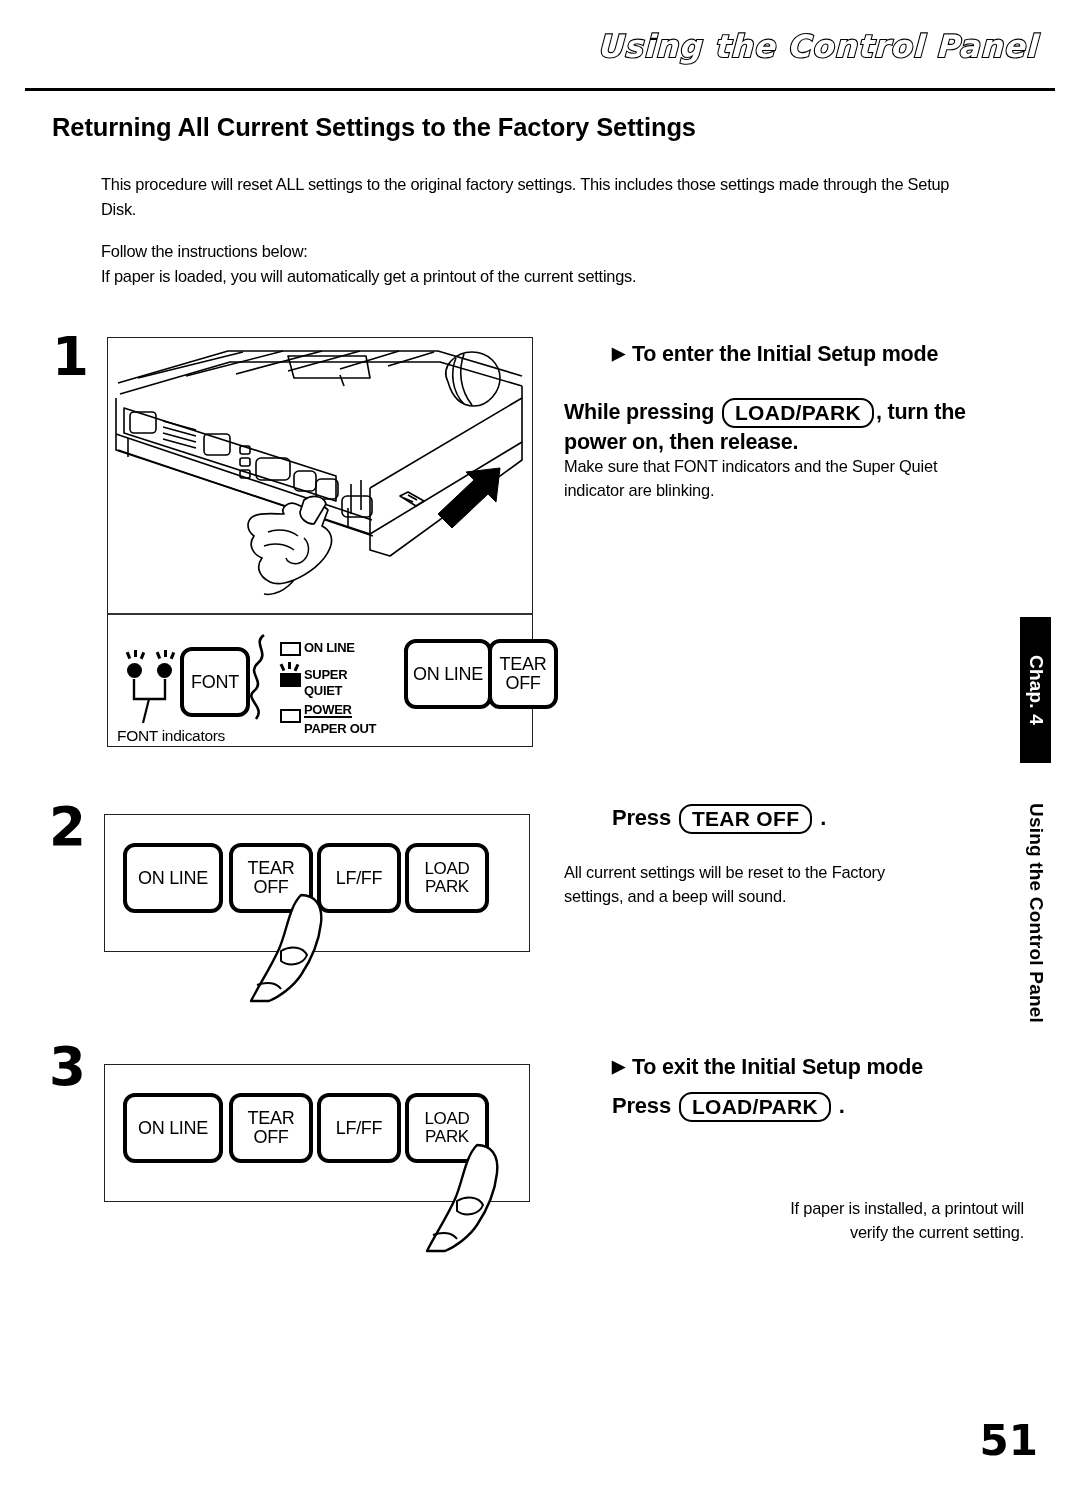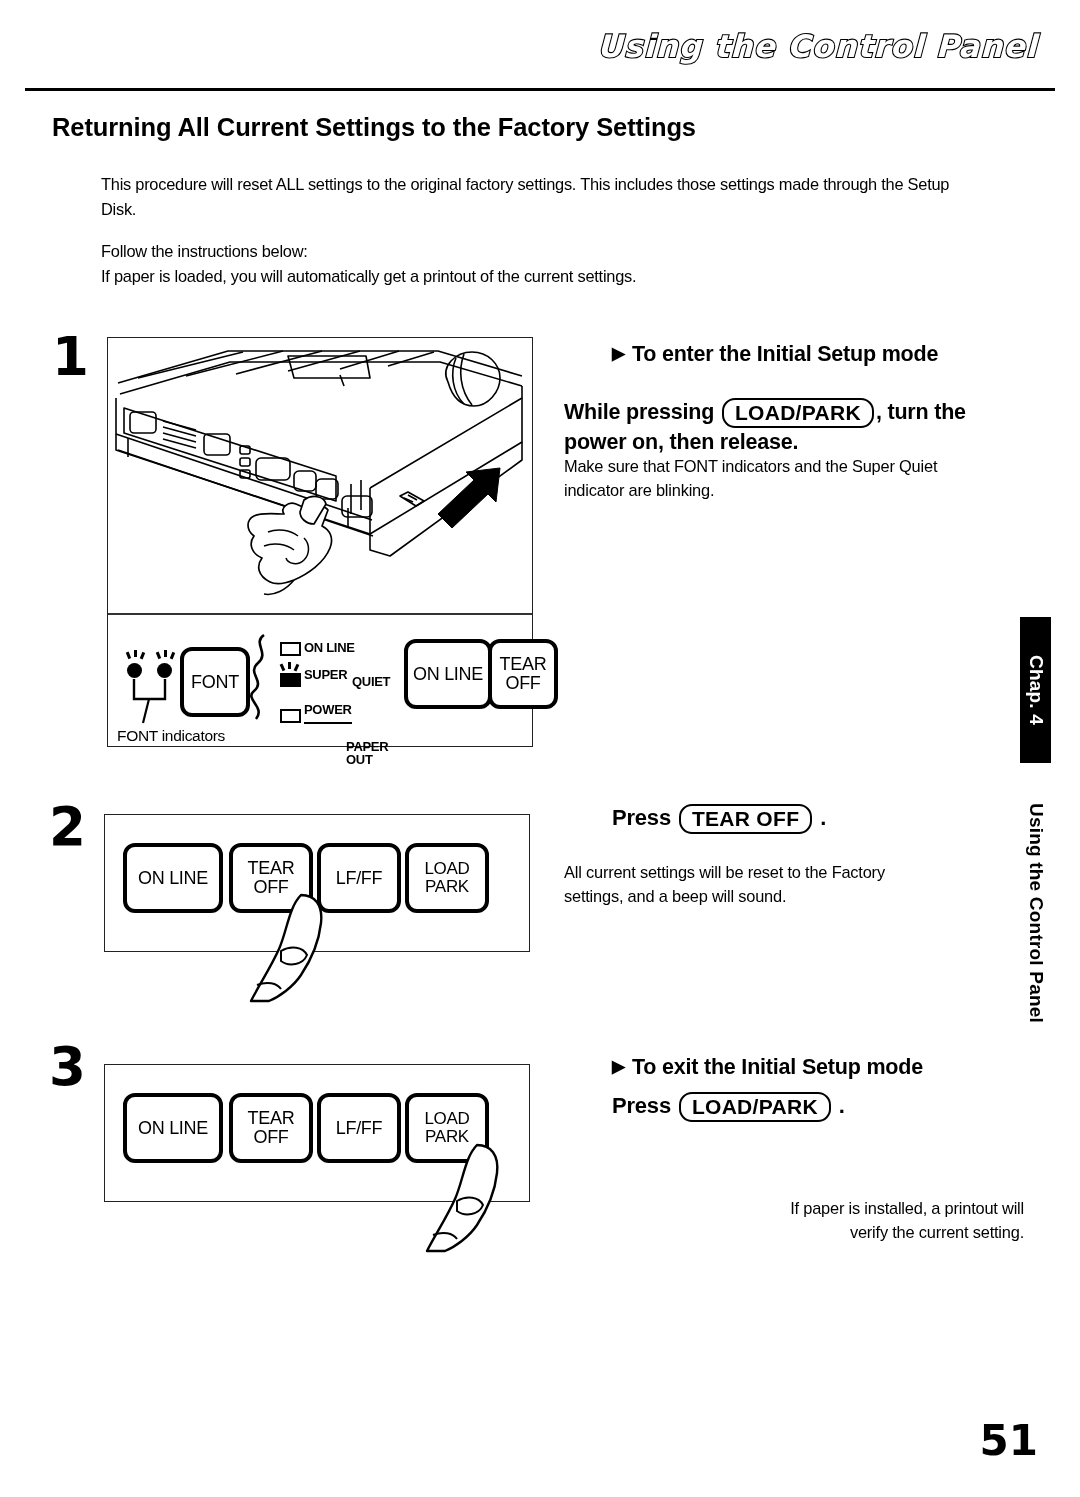--- a/index.html
+++ b/index.html
@@ -270,25 +270,25 @@
 
       <div style="position:absolute;left:172px;top:22px;width:110px;height:100px;">
         <div class="ind-box" style="left:0px;top:5px;"></div>
         <div class="ind-row" style="left:24px;top:4px;">ON LINE</div>
 
         <div class="ind-box filled" style="left:0px;top:36px;"></div>
         <div class="ray" style="left:1px;top:27px;transform:rotate(-25deg);"></div>
         <div class="ray" style="left:8px;top:25px;"></div>
         <div class="ray" style="left:15px;top:27px;transform:rotate(25deg);"></div>
         <div class="ind-row" style="left:24px;top:31px;">SUPER</div>
-        <div class="ind-row" style="left:24px;top:38px;margin-left:48px;">QUIET</div>
+        <div class="ind-row" style="left:24px;top:47px;">QUIET</div>
 
         <div class="ind-box" style="left:0px;top:72px;"></div>
-        <div class="ind-row" style="left:24px;top:66px;border-bottom:2px solid #000;padding-bottom:6px;">POWER</div>
-        <div class="ind-row" style="left:24px;top:103px;margin-left:42px;">PAPER OUT</div>
+        <div class="ind-row" style="left:24px;top:66px;border-bottom:2px solid #000;padding-bottom:0;">POWER</div>
+        <div class="ind-row" style="left:24px;top:85px;">PAPER OUT</div>
       </div>
 
       <div class="btn-rr" style="left:296px;top:24px;width:80px;height:62px;">
         <span>ON LINE</span>
       </div>
 
       <div class="btn-rr" style="left:380px;top:24px;width:62px;height:62px;flex-direction:column;">
         <span>TEAR</span>
         <span>OFF</span>
       </div>

